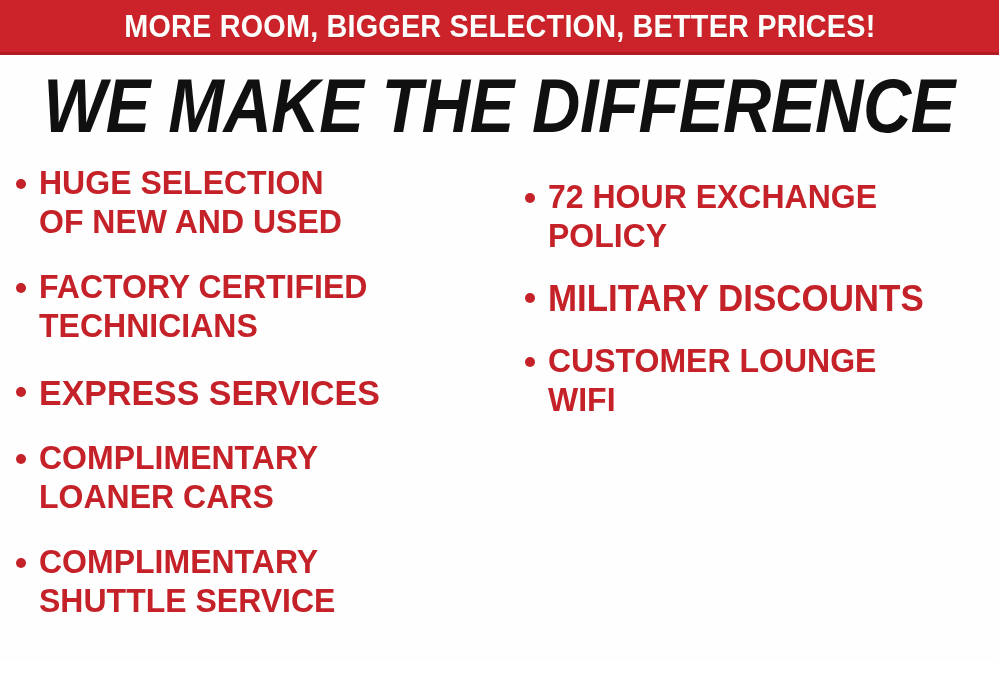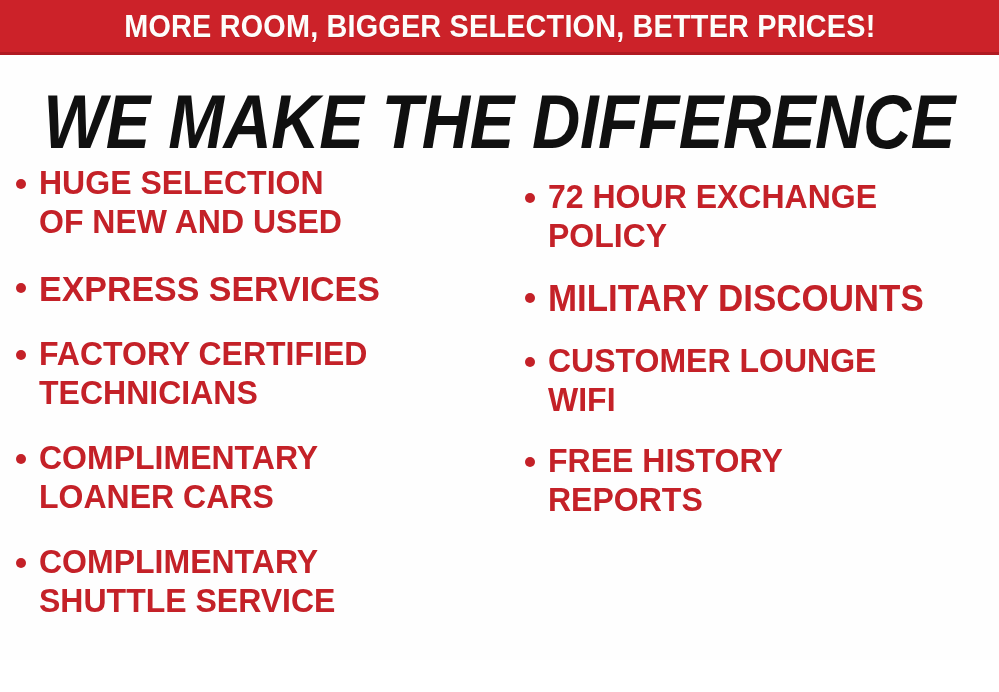--- a/index.html
+++ b/index.html
@@ -43,21 +43,21 @@
     transform: scaleX(0.93);
     transform-origin: center center;
     white-space: nowrap;
     text-shadow: 0 1px 0 rgba(0,0,0,0.10);
   }
 
   
   .headline-wrap {
     position: absolute;
     left: 0;
-    top: 78px;
+    top: 62px;
     width: 999px;
     height: 88px;
     display: flex;
     align-items: center;
     justify-content: center;
   }
   .headline {
     color: #101010;
     font-family: "Liberation Sans", sans-serif;
     font-weight: bold;
@@ -149,35 +149,35 @@
     <div class="col col-left">
 
       <div class="bullet-item s-md">
         <span class="dot"></span>
         <span class="bullet-text">
           <span>HUGE SELECTION</span><br>
           <span>OF NEW AND USED</span>
         </span>
       </div>
 
-      <div class="bullet-item s-lg">
-        <span class="dot"></span>
-        <span class="bullet-text">
-          <span>EXPRESS SERVICES</span>
-        </span>
-      </div>
-
       <div class="bullet-item s-md">
         <span class="dot"></span>
         <span class="bullet-text">
           <span>FACTORY CERTIFIED</span><br>
           <span>TECHNICIANS</span>
         </span>
       </div>
 
+      <div class="bullet-item s-lg">
+        <span class="dot"></span>
+        <span class="bullet-text">
+          <span>EXPRESS SERVICES</span>
+        </span>
+      </div>
+
       <div class="bullet-item s-md">
         <span class="dot"></span>
         <span class="bullet-text">
           <span>COMPLIMENTARY</span><br>
           <span>LOANER CARS</span>
         </span>
       </div>
 
       <div class="bullet-item s-md">
         <span class="dot"></span>
@@ -209,24 +209,17 @@
 
       <div class="bullet-item s-md">
         <span class="dot"></span>
         <span class="bullet-text">
           <span>CUSTOMER LOUNGE</span><br>
           <span>WIFI</span>
         </span>
       </div>
 
 
-      <div class="bullet-item s-md">
-        <span class="dot"></span>
-        <span class="bullet-text">
-          <span>FREE HISTORY</span><br>
-          <span>REPORTS</span>
-        </span>
-      </div>
 
     </div>
 
   </div>
 </div>
 
 </body></html>

